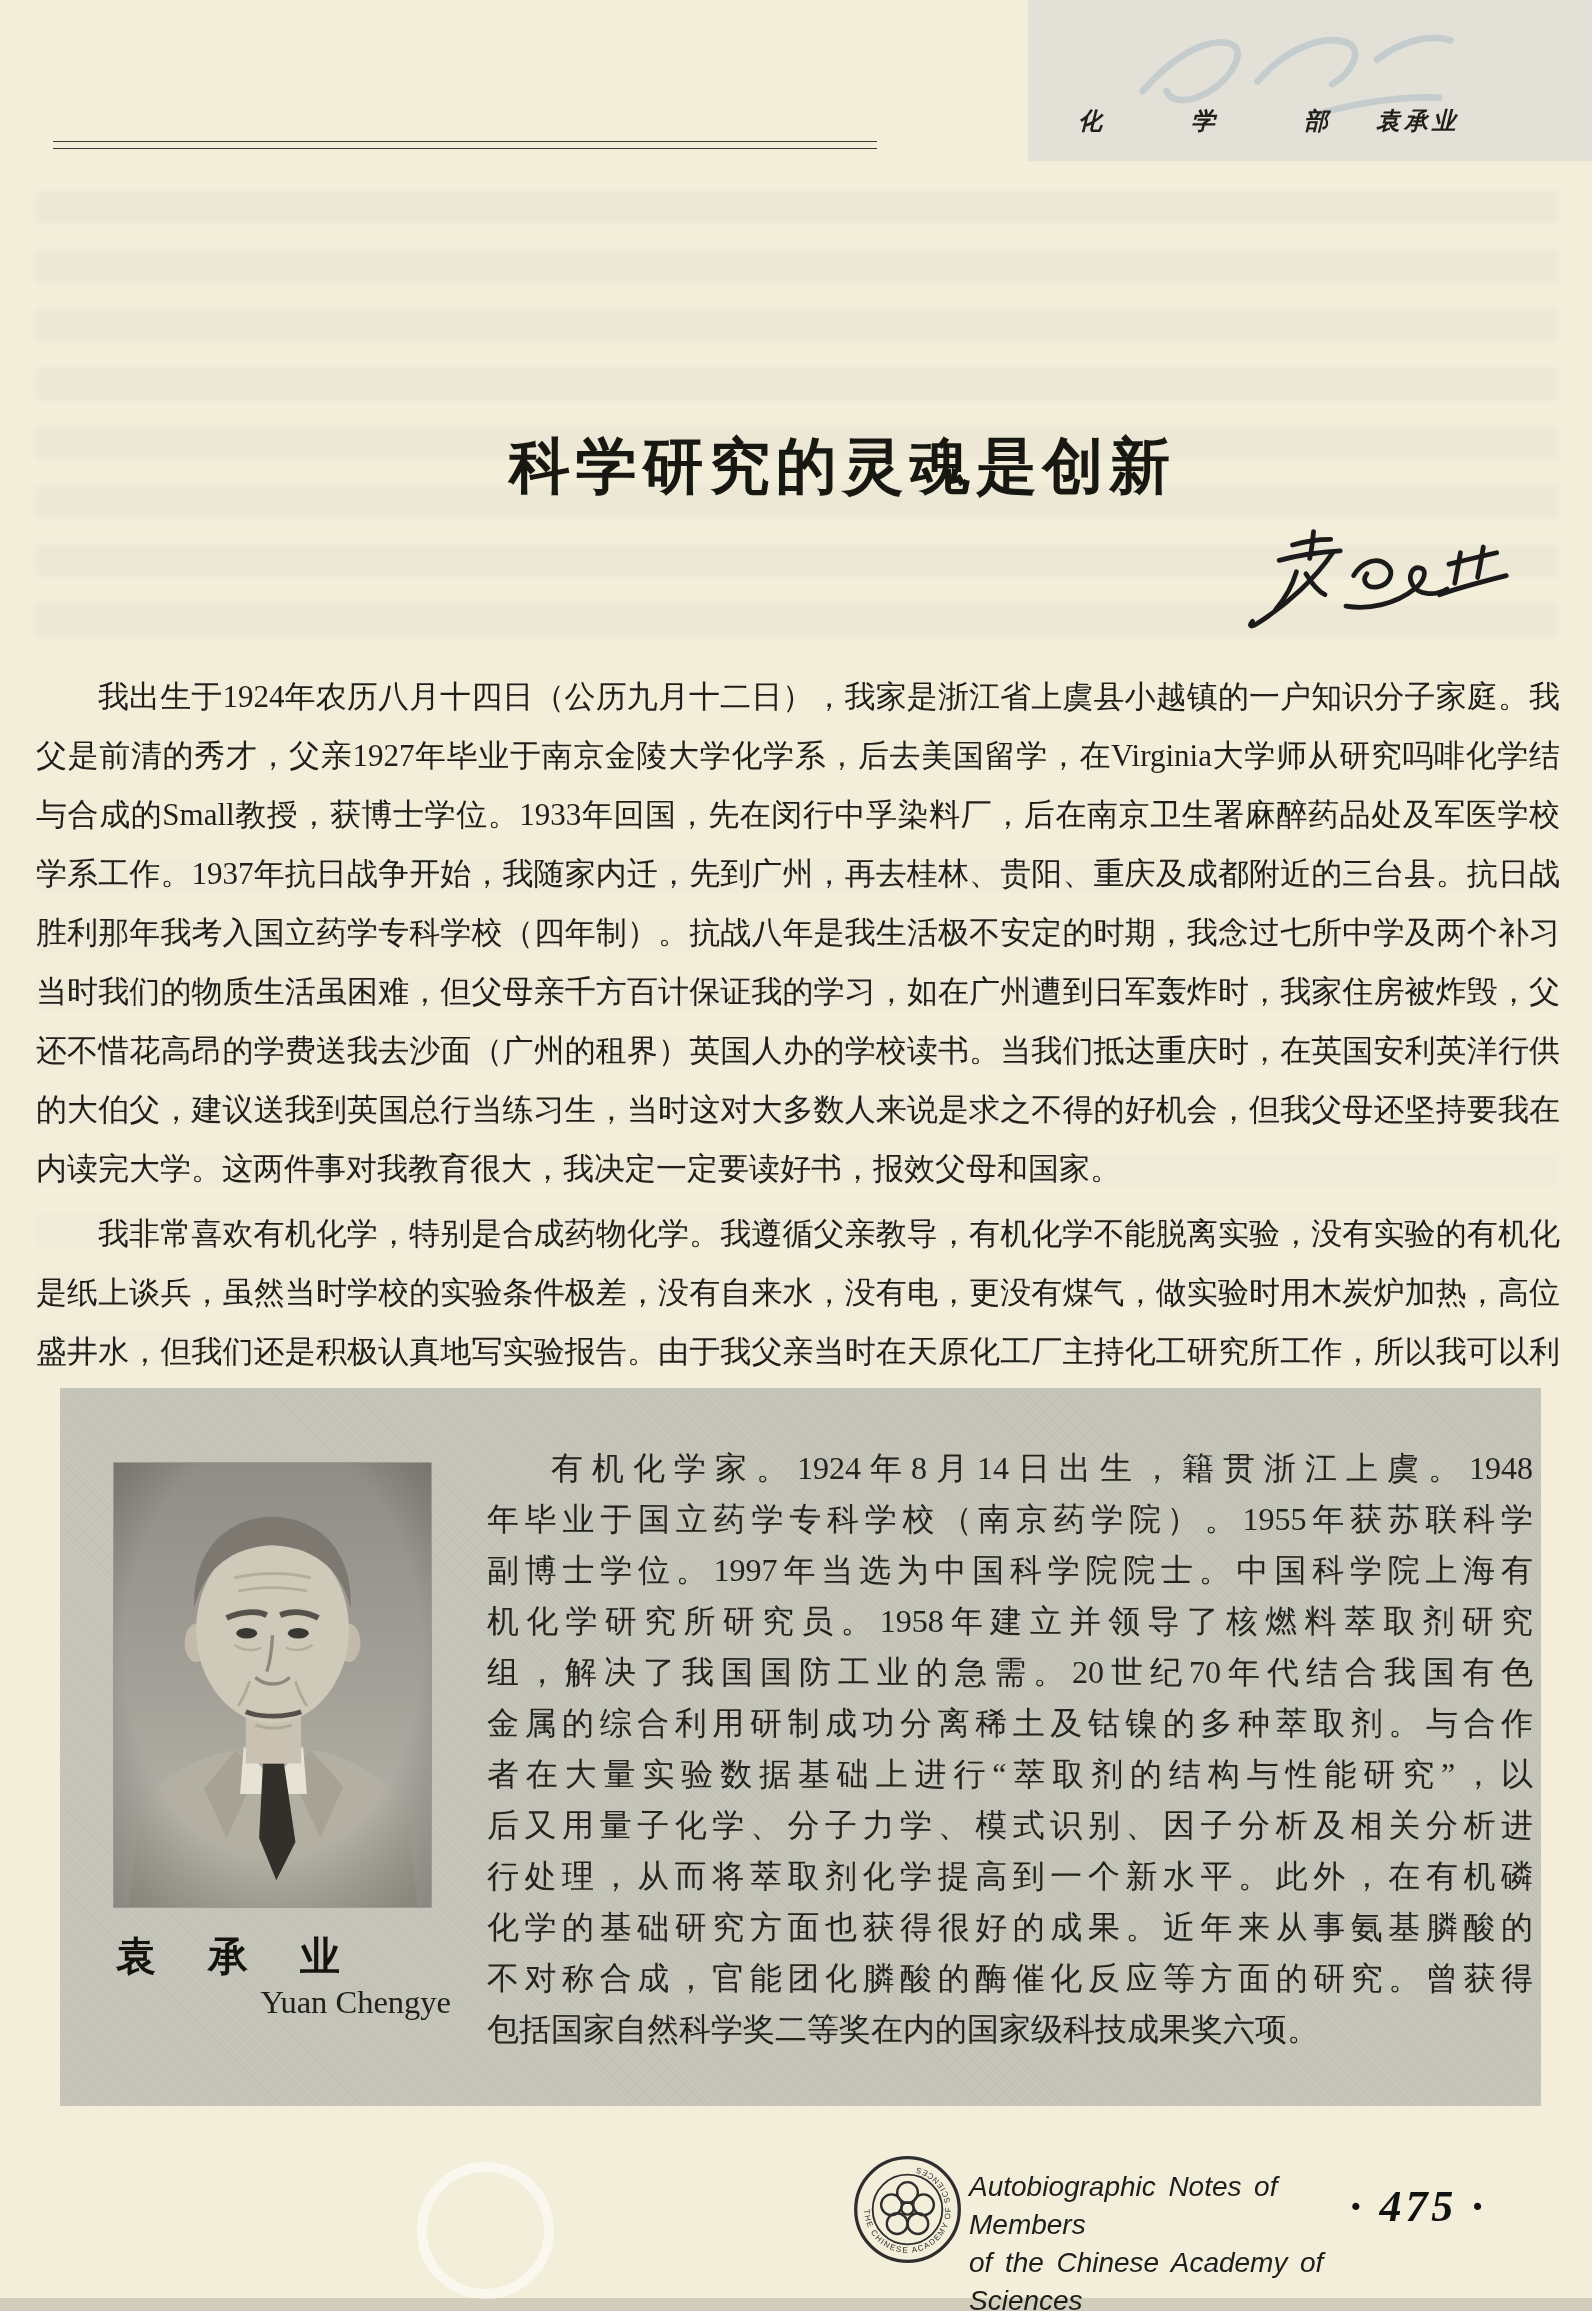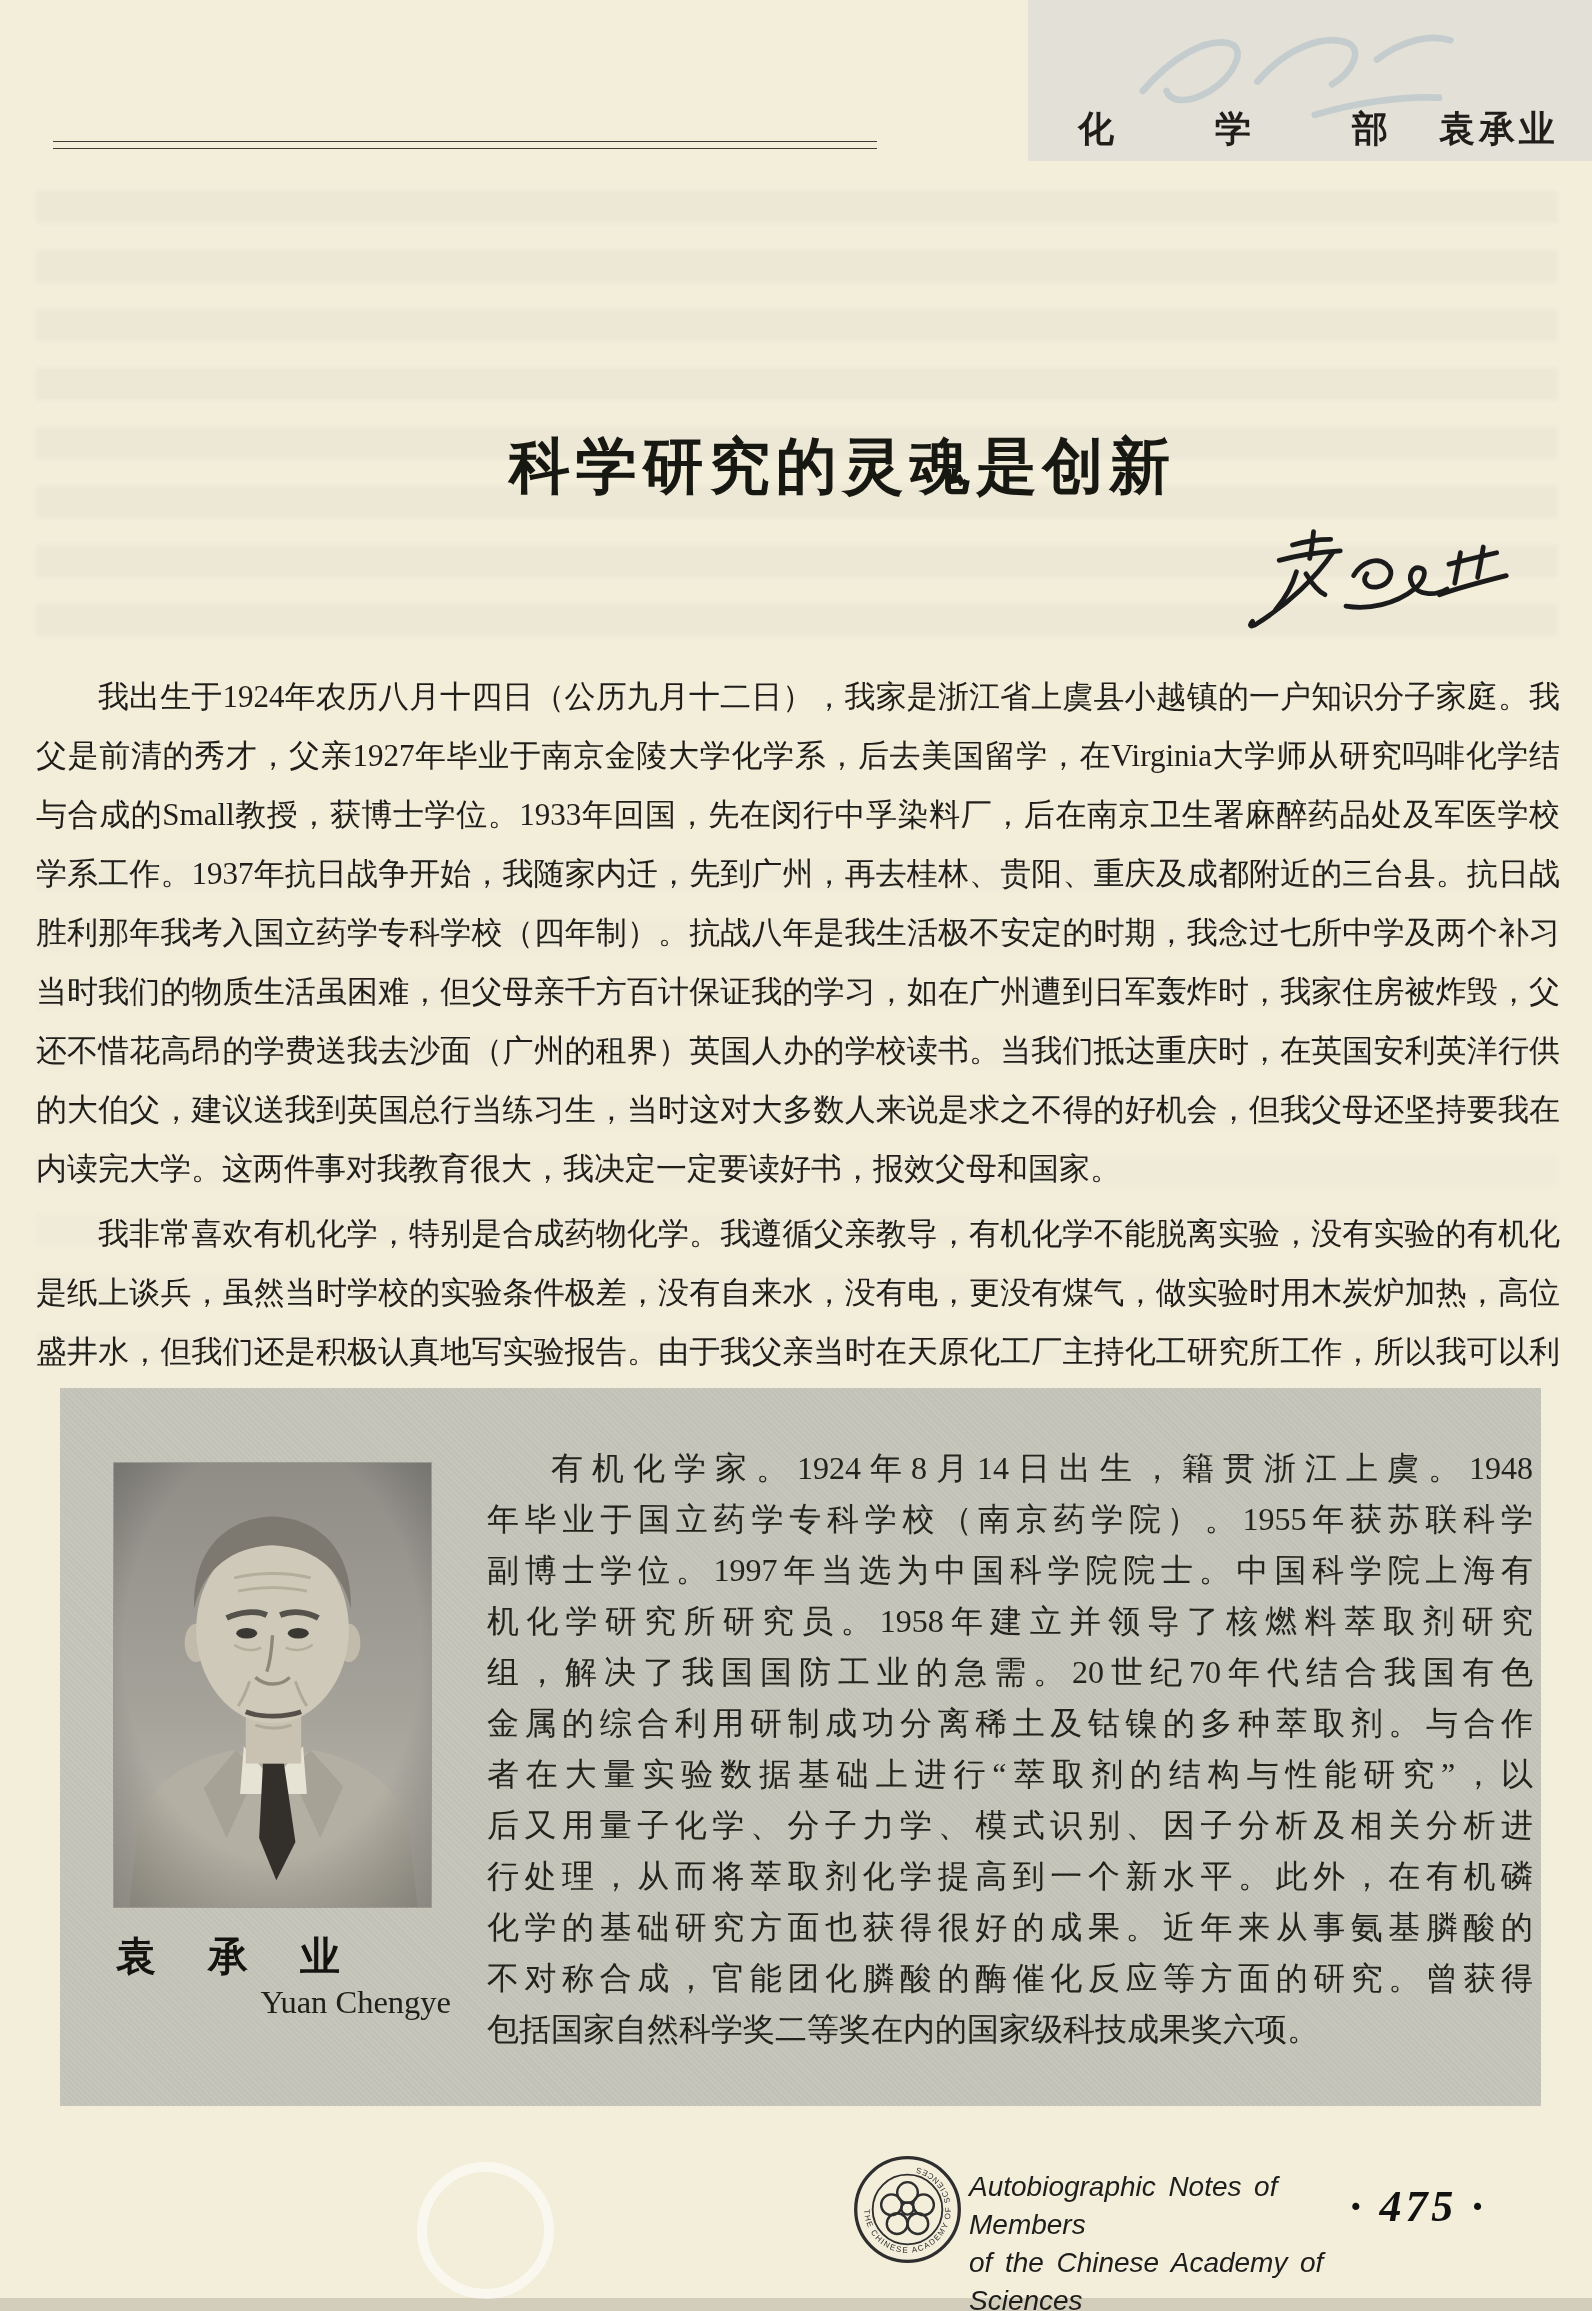--- a/index.html
+++ b/index.html
@@ -5,21 +5,21 @@
   html,body{margin:0;padding:0;}
   .page{position:relative;width:1593px;height:2311px;background:#f3eeda;overflow:hidden;
         font-family:"Liberation Serif","DejaVu Serif",serif;color:#1f1e1a;}
   .abs{position:absolute;}
 
   
   .scanband{left:1028px;top:0;width:565px;height:161px;background:#e3e1d7;}
   .scanband svg{position:absolute;left:0;top:0;}
 
   
-  .hdr{top:105px;left:1078px;font-size:36px;font-weight:700;white-space:nowrap;z-index:3;}
+  .hdr{top:105px;left:1078px;font-size:24px;font-weight:700;white-space:nowrap;z-index:3;font-style:italic;}
   .hdr .dept{letter-spacing:32.5px;margin-right:9.6px;}
   .hdr .auth{letter-spacing:3.8px;}
   .hdr-rule{left:53px;top:141px;width:824px;height:5.7px;
             border-top:1.9px solid #3c3c38;border-bottom:1.9px solid #3c3c38;}
 
   
   .bleed{left:36px;top:191px;width:1522px;height:449px;opacity:.85;filter:blur(1.9px);
          background:repeating-linear-gradient(to bottom,rgba(108,114,126,.055) 0 32.5px,transparent 32.5px 59px);}
   .bleed2{left:36px;top:860px;width:1522px;height:516px;opacity:.6;filter:blur(1.9px);
          background:repeating-linear-gradient(to bottom,rgba(108,114,126,.035) 0 32.5px,transparent 32.5px 59px);}

